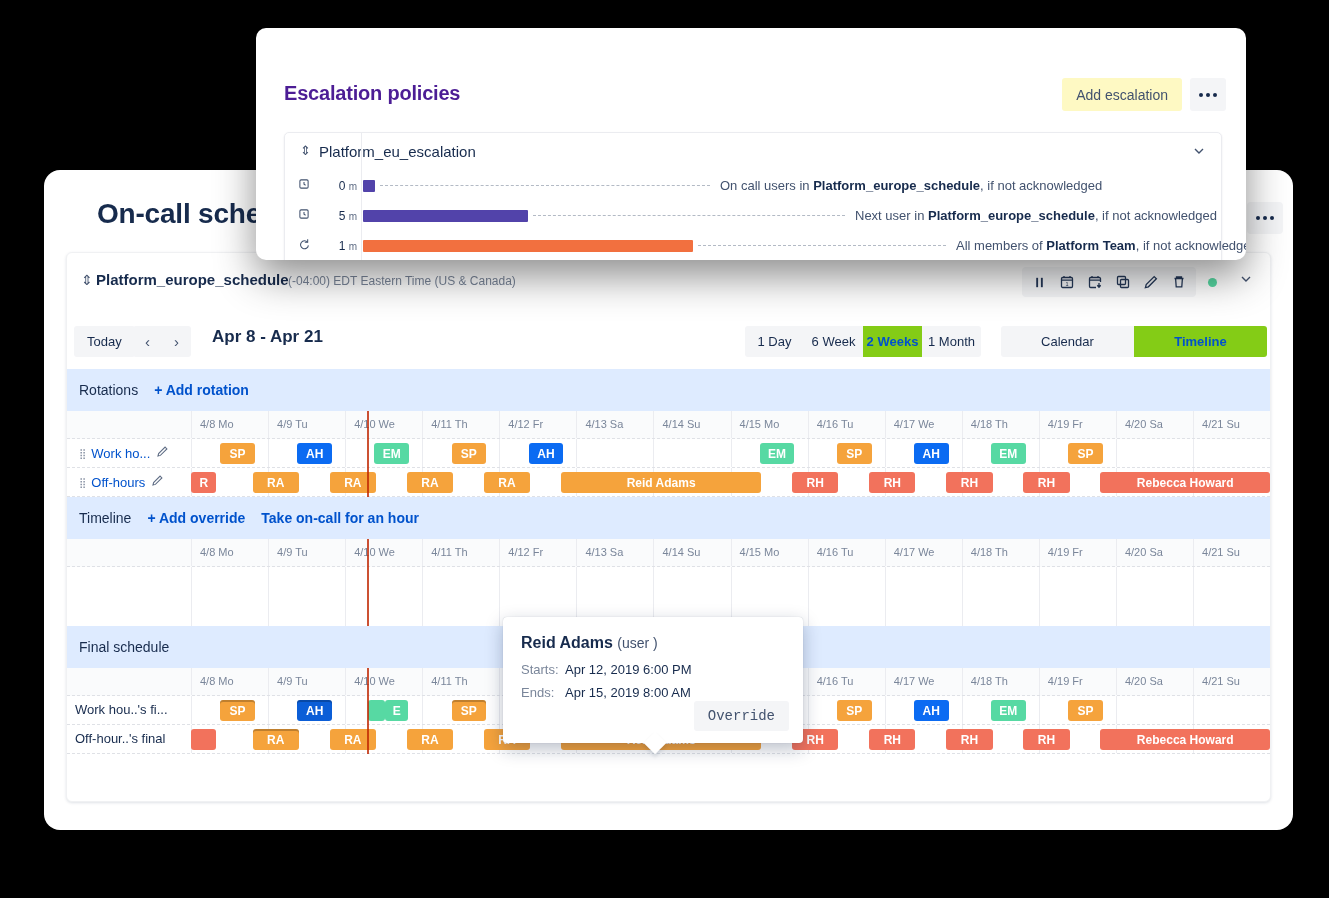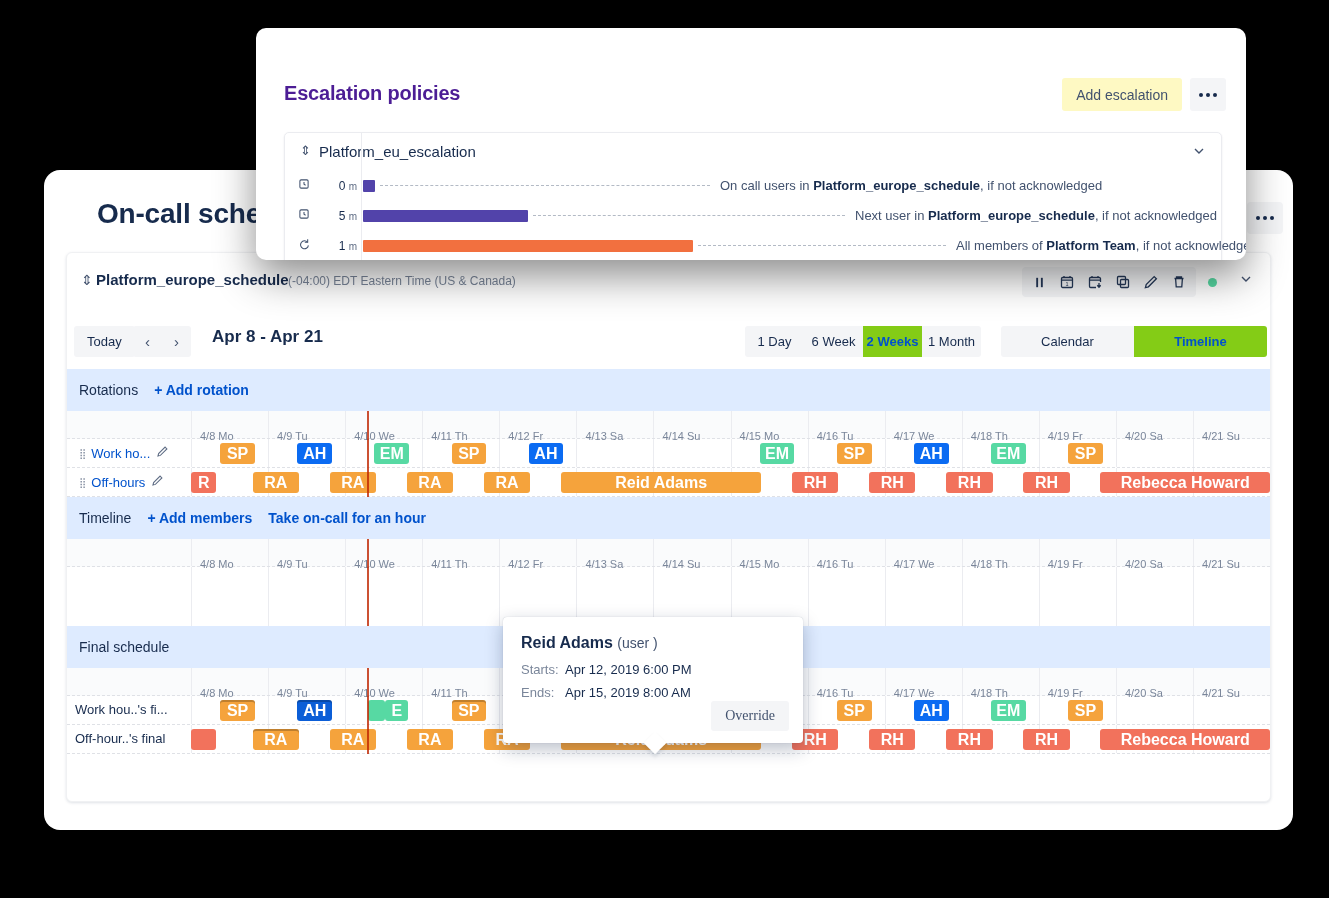--- a/index.html
+++ b/index.html
@@ -97,33 +97,33 @@
 
   
   .grid { position: relative; }
   .daycols { position: absolute; left: 124px; right: 0; top: 0; bottom: 0; display: flex; }
   .daycol { flex: 1; border-left: 1px solid #ebecf0; }
   .hdr-row {
     position: relative; height: 28px; background: #fafbfc;
     border-bottom: 1px dashed #dfe1e6;
   }
   .hdr-label {
-    position: absolute; top: 19px; font-size: 11px; color: #7a869a; padding-left: 8px;
+    position: absolute; top: 7px; font-size: 11px; color: #7a869a; padding-left: 8px;
   }
   .lane { position: relative; height: 29px; border-bottom: 1px dashed #dfe1e6; }
   .lane-name {
     position: absolute; left: 12px; top: 6px; font-size: 13px;
     color: #0052cc; display: flex; align-items: center; gap: 6px; white-space: nowrap;
   }
   .lane-name.plain { color: #172b4d; left: 8px; }
   .drag-h { color: #8993a4; font-size: 10px; letter-spacing: -1px; }
   .pencil { color: #5e6c84; }
   .chip {
     position: absolute; height: 21px; border-radius: 3px;
-    color: #fff; font-size: 16px; font-weight: 700;
+    color: #fff; font-size: 12px; font-weight: 700;
     display: flex; align-items: center; justify-content: center;
     top: 4px; overflow: hidden; white-space: nowrap; cursor: pointer;
   }
   .chip.shade { box-shadow: 0 2px 0 rgba(0,0,0,.22) inset; }
   .nowline { position: absolute; width: 2px; background: #bf2600; opacity: .8; }
 
   
   .esc-card {
     position: absolute; left: 256px; top: 28px;
     width: 990px; height: 232px;
@@ -183,21 +183,21 @@
     box-shadow: 0 6px 18px rgba(9,30,66,.28), 0 0 1px rgba(9,30,66,.25);
     z-index: 40;
   }
   .tt-name { position: absolute; left: 18px; top: 17px; font-size: 16px; font-weight: 700; color: #172b4d; }
   .tt-name .role { font-weight: 400; font-size: 14px; color: #42526e; }
   .tt-lbl { position: absolute; left: 18px; font-size: 13px; color: #7a869a; }
   .tt-val { position: absolute; left: 62px; font-size: 13px; color: #172b4d; }
   .tt-btn {
     position: absolute; right: 14px; bottom: 12px; height: 30px; padding: 0 14px;
     background: #f4f5f7; border: none; border-radius: 3px; color: #42526e;
-    font-size: 14px; cursor: pointer; font-family: Liberation Serif, serif; text-align: right;
+    font-size: 14px; cursor: pointer; font-family: Liberation Mono, monospace; text-align: right;
   }
   .tt-tail {
     position: absolute; left: 144px; bottom: -8px; width: 16px; height: 16px;
     background: #fff; transform: rotate(45deg);
     box-shadow: 2px 2px 4px rgba(9,30,66,.12);
   }
 </style>
 </head>
 <body>
 
@@ -403,21 +403,21 @@
             <div class="chip" style="background: rgb(242, 114, 92); left: calc(62.8571% + 46.0571px); width: calc(4.28571% - 5.31429px);">RH</div>
             <div class="chip" style="background: rgb(242, 114, 92); left: calc(70% + 37.2px); width: calc(4.28571% - 5.31429px);">RH</div>
             <div class="chip" style="background: rgb(242, 114, 92); left: calc(77.1429% + 28.3429px); width: calc(4.28571% - 5.31429px);">RH</div>
             <div class="chip" style="background: rgb(242, 114, 92); left: calc(84.2857% + 19.4857px); width: calc(15.7143% - 19.4857px);">Rebecca Howard</div>
           </div>
           <div class="nowline" style="left: calc(16.2857% + 103.806px); top: 0px; bottom: 0px;"></div>
         </div>
 
       <div class="band">
         <span class="band-title">Timeline</span>
-        <span class="band-link">+ Add members</span>
+        <span class="band-link">+ Add override</span>
         <span class="band-link">Take on-call for an hour</span>
       </div>
       <div class="grid" id="grid-overrides">
           <div class="hdr-row">
             <div class="daycols">
               <div class="daycol">
                 <span class="hdr-label">4/8 Mo</span>
               </div>
               <div class="daycol">
                 <span class="hdr-label">4/9 Tu</span>

